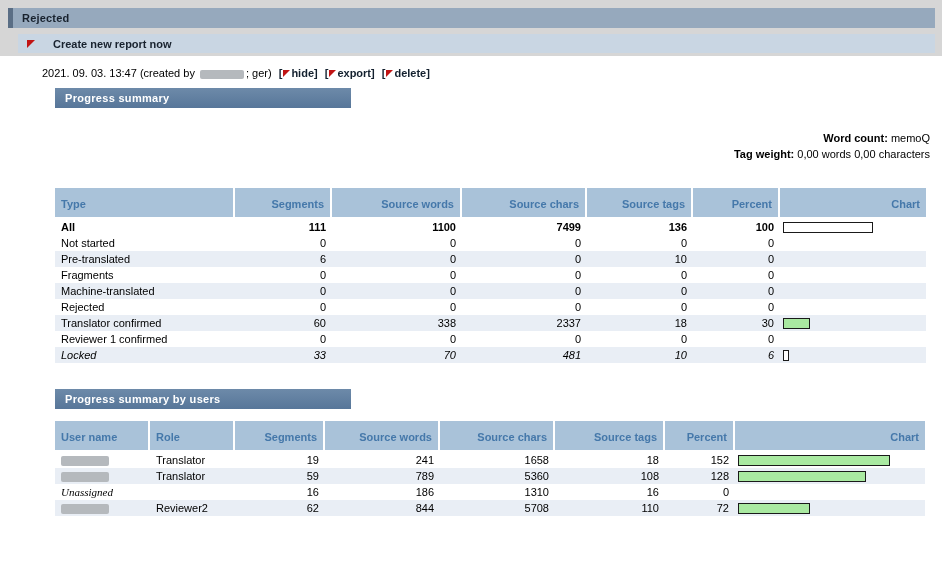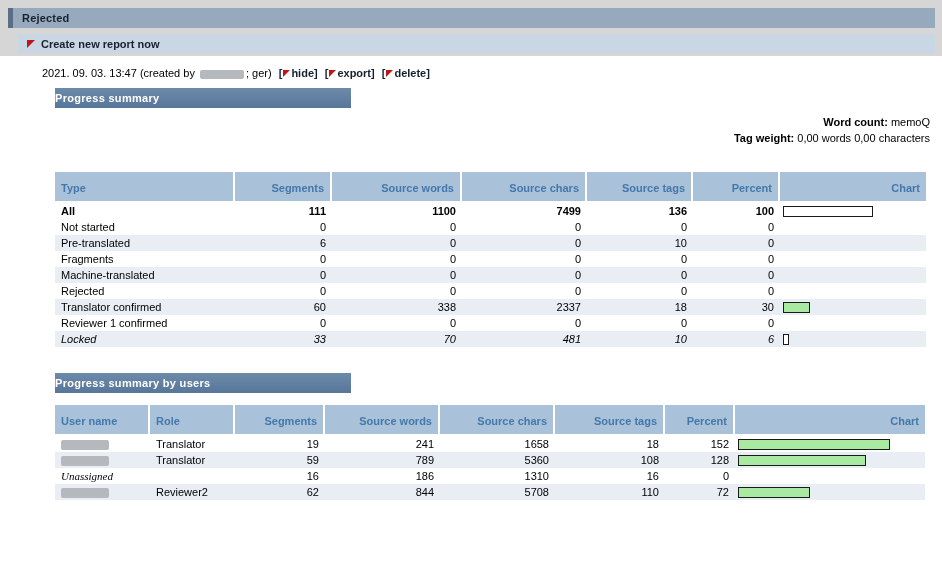--- a/index.html
+++ b/index.html
@@ -14,39 +14,39 @@
 
   .top-strip { padding:8px 7px 0 8px; }
   .title-bar {
     height:20px; background:#96a9bd; border-left:5px solid #5a6e85;
     display:flex; align-items:center; padding-left:9px;
     font-weight:bold; color:#18222e; letter-spacing:.2px;
   }
   .report-bar {
     height:19px; background:#c9d6e3; margin:6px 0 0 10px;
     display:flex; align-items:center; padding-left:9px;
-    font-weight:bold; color:#18222e; cursor:pointer;
+    font-weight:bold; color:#18222e; cursor:pointer;gap:12px;
   }
   .flag { width:0; height:0; border-top:8px solid #c11414; border-right:8px solid transparent; margin-right:6px; }
 
   .content { position:absolute; top:56px; left:0; right:0; bottom:0; background:#ffffff; }
 
   .meta-line { margin:10px 0 0 42px; line-height:14px; }
   .redact { display:inline-block; width:44px; height:9px; background:#b5b9bd; border-radius:2px; vertical-align:middle; margin:0 2px; }
   .meta-link { font-weight:bold; color:#13202e; cursor:pointer; margin-left:4px; white-space:nowrap; }
   .tri { display:inline-block; width:0; height:0; border-top:7px solid #c11414; border-right:7px solid transparent; margin:0 1px 0 1px; }
 
   .section-header {
     margin:8px 0 0 55px; width:296px; height:20px; line-height:20px;
     background:linear-gradient(#6d8aa9,#577699); color:#fff; font-weight:bold;
-    letter-spacing:.3px;
+    padding-left:10px; letter-spacing:.3px;
   }
   .section-header.users { margin-top:26px; }
 
-  .wordcount { margin:6px 12px 0 0; text-align:right; line-height:16px; }
+  .wordcount { margin:22px 12px 0 0; text-align:right; line-height:16px; }
   .b { font-weight:bold; }
 
   table { border-collapse:separate; border-spacing:0; margin:26px 0 0 55px; table-layout:fixed; }
   #summary-table { width:871px; }
   #users-table  { width:870px; margin-top:12px; }
   th {
     background:#a9c2d9; color:#4578aa; font-weight:bold;
     text-align:right; padding:10px 6px 7px 6px;
     border-right:2px solid #fff; border-bottom:2px solid #fff;
     overflow:hidden; white-space:nowrap;

